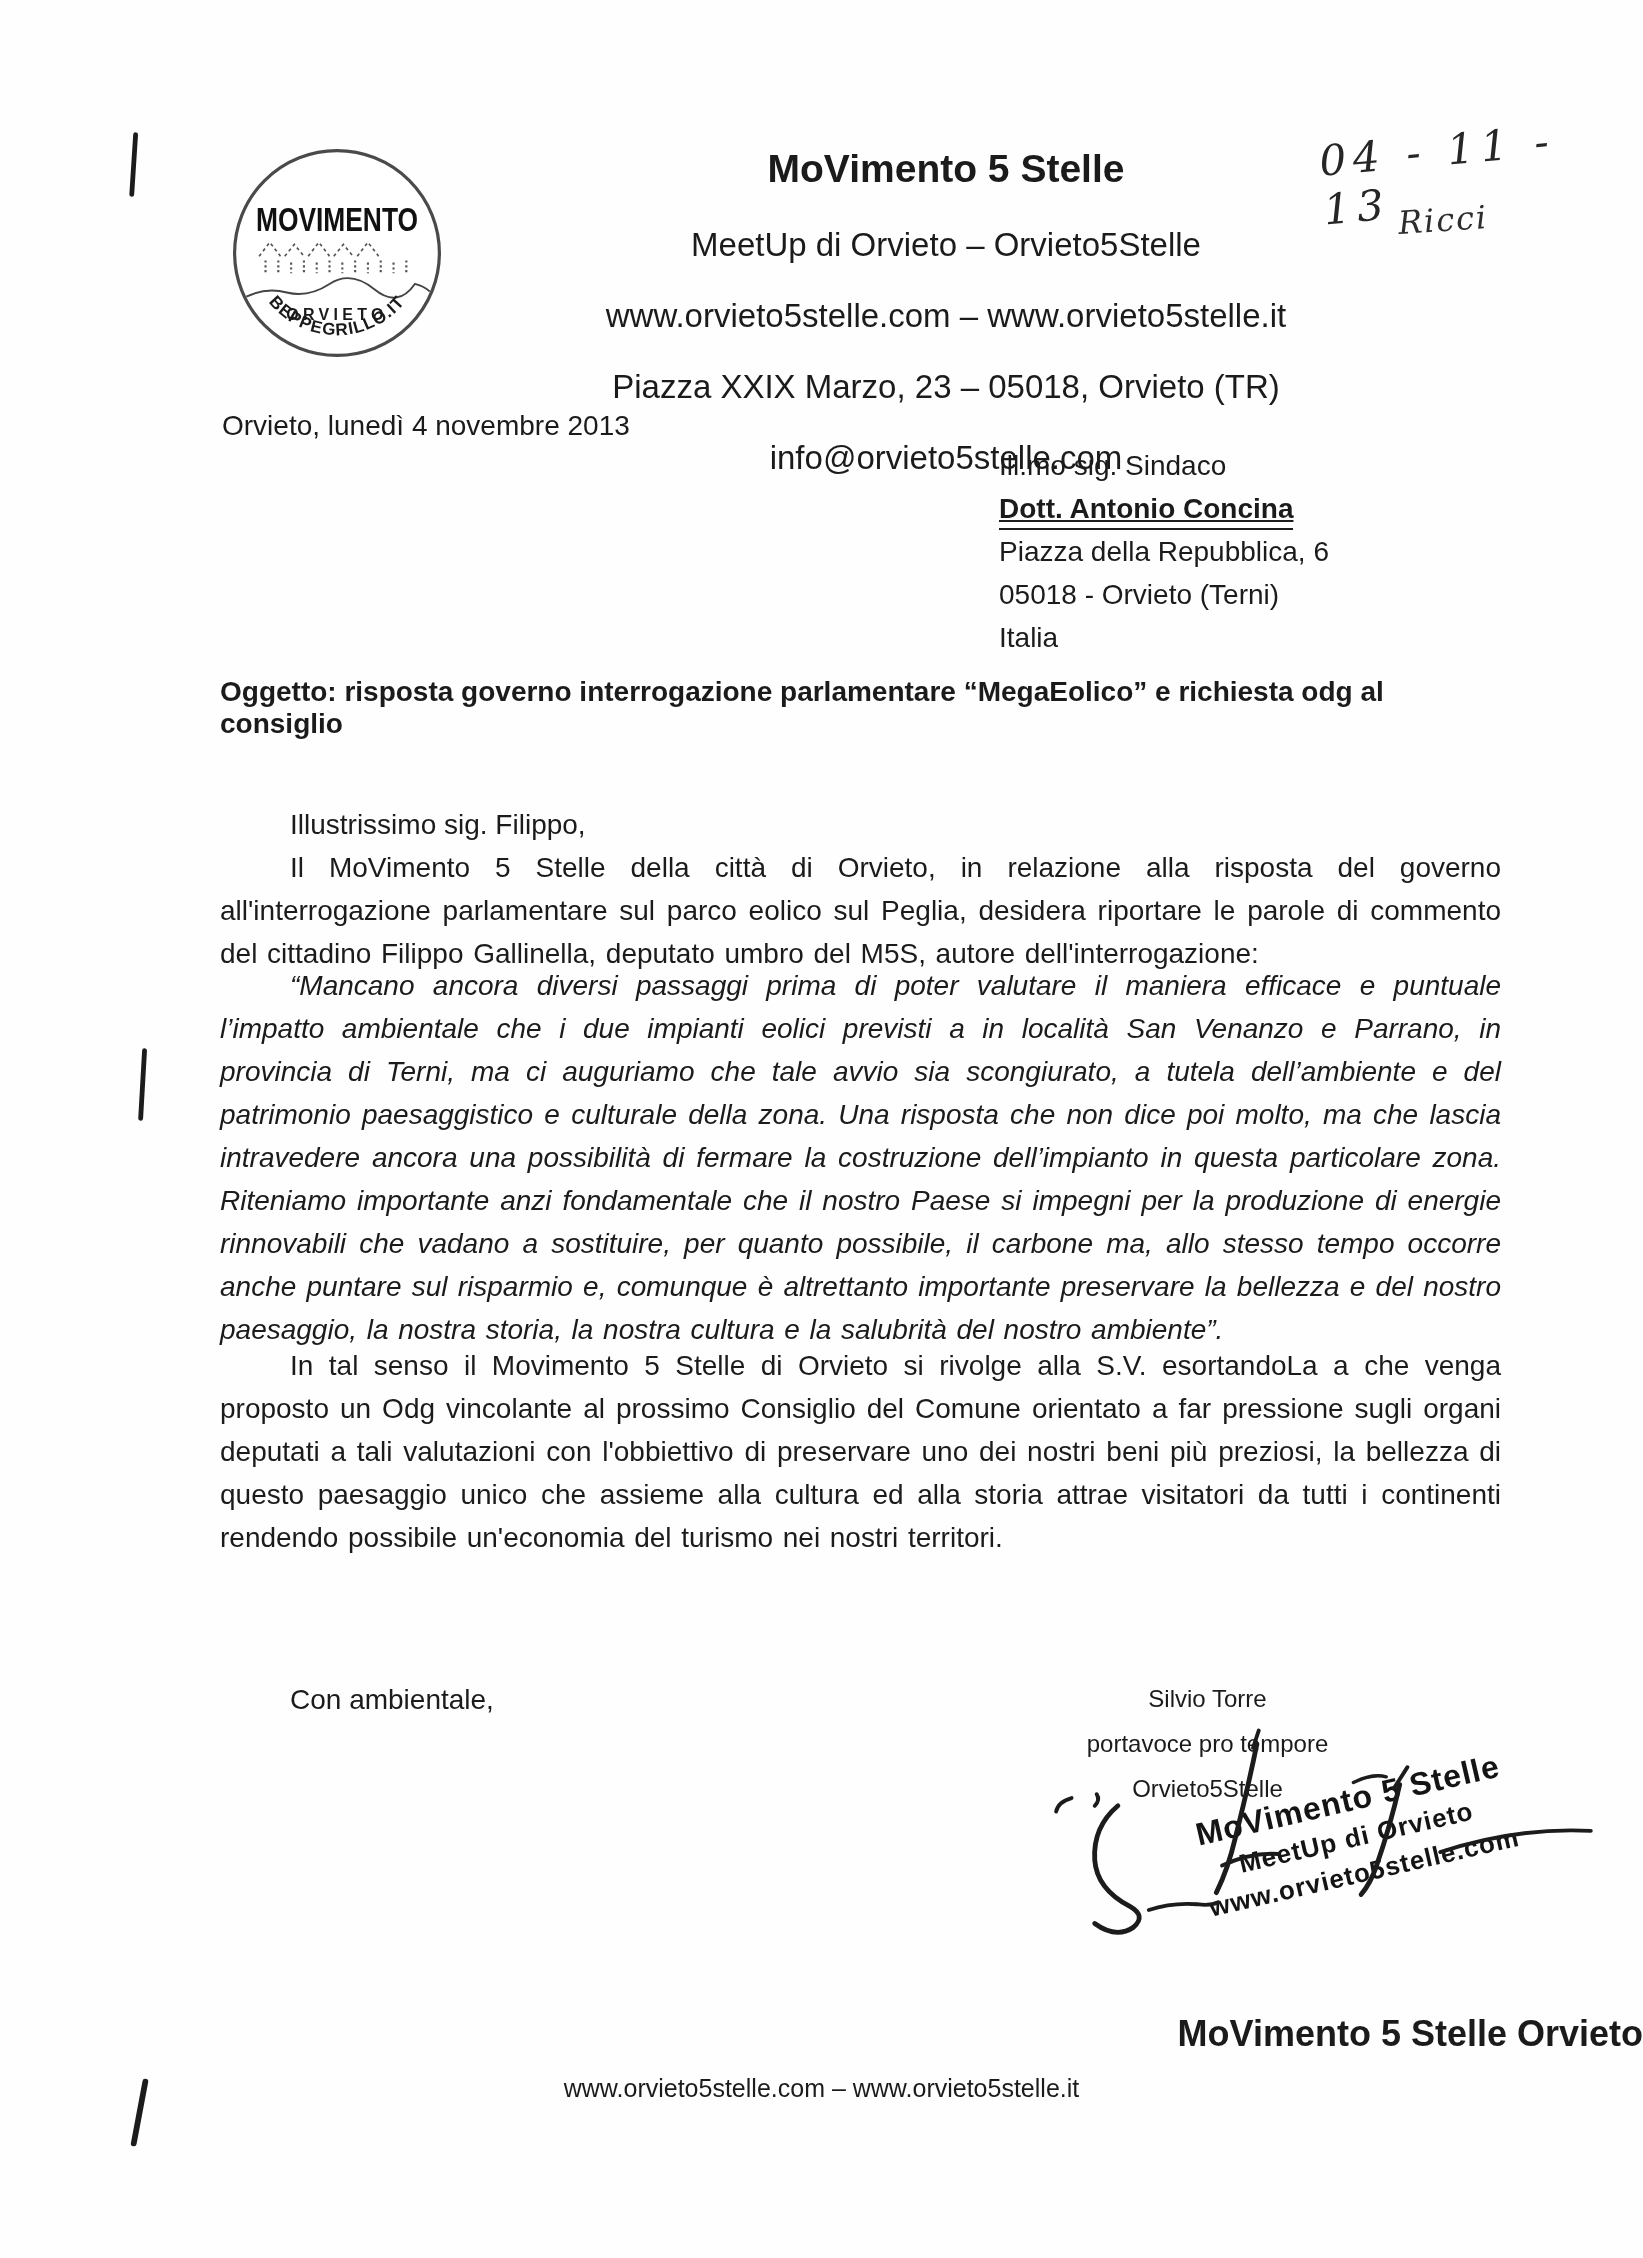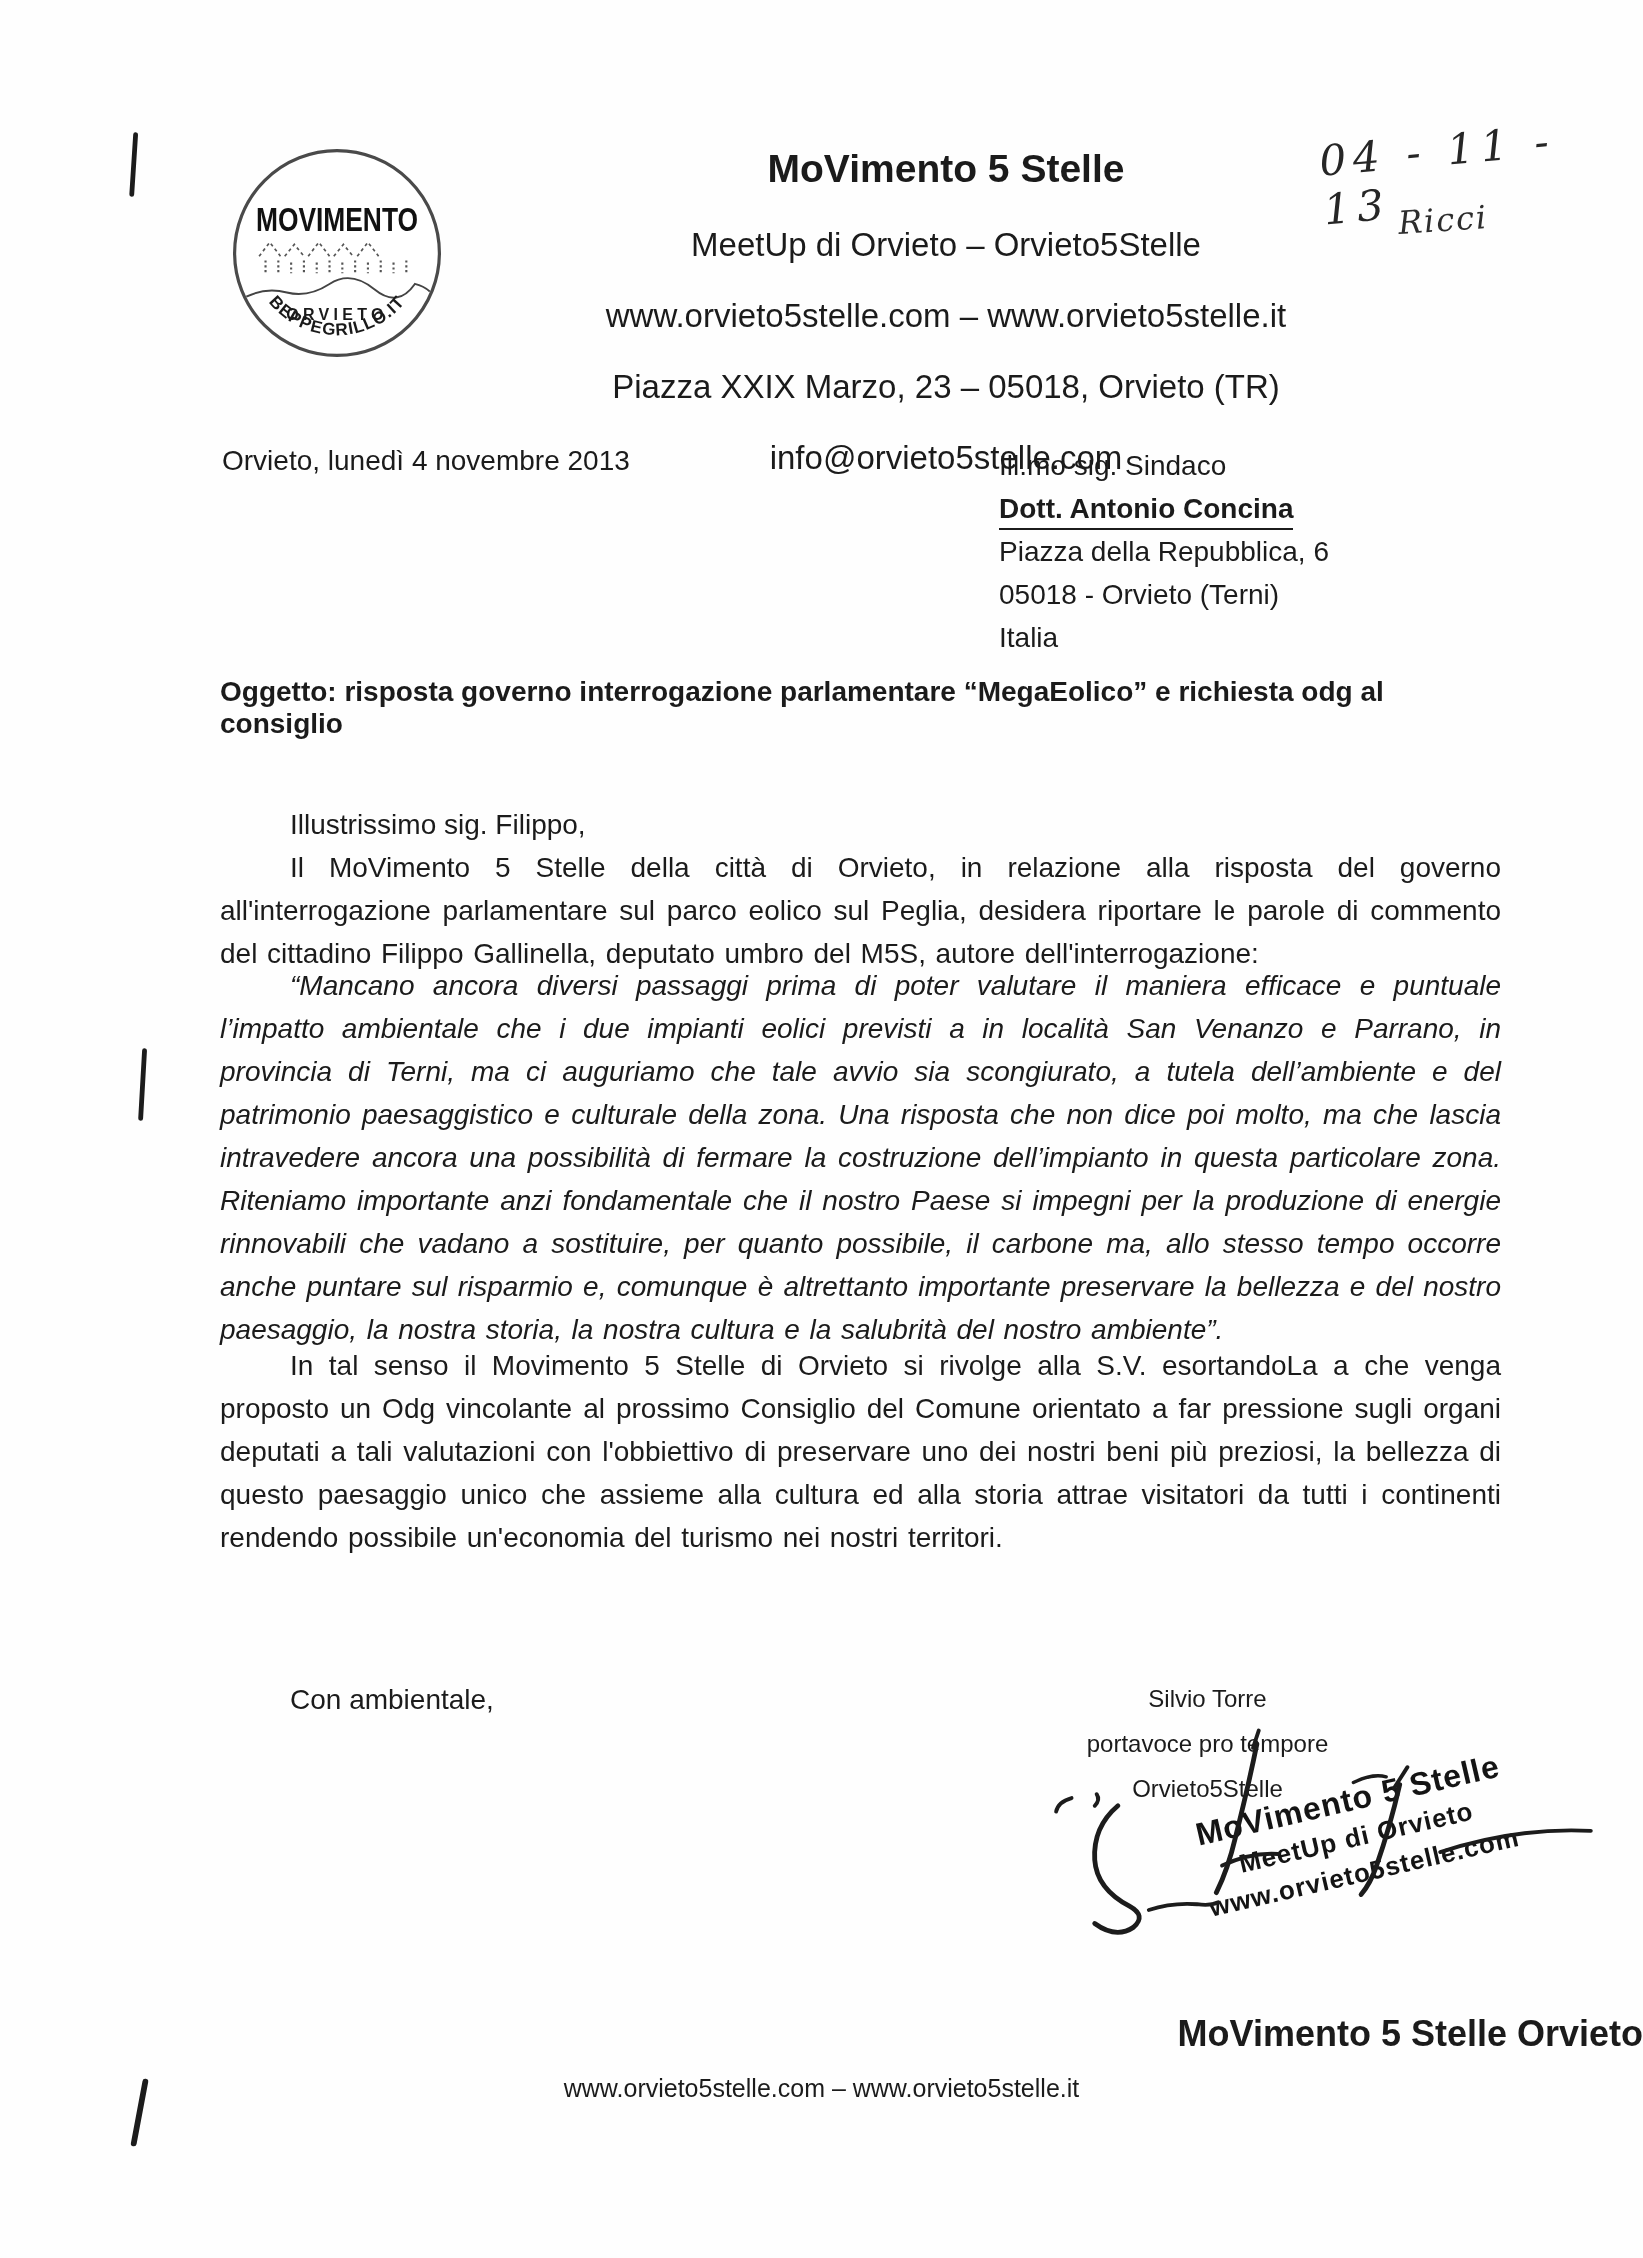--- a/index.html
+++ b/index.html
@@ -23,23 +23,23 @@
     font-style:italic;font-size:42px;letter-spacing:6.8px;color:#262626;
     transform:rotate(-5deg);
   }
   .hand-initials{
     position:absolute;left:1398px;top:201px;
     font-family:"DejaVu Serif",serif;
     font-style:italic;font-size:32px;letter-spacing:1.9px;color:#2d2d2d;
     transform:rotate(-4deg);
   }
   
-  .dateline{position:absolute;left:222px;top:410px;font-size:28px;margin-top:35px;}
+  .dateline{position:absolute;left:222px;top:410px;font-size:28px;}
   .recipient{position:absolute;left:999px;top:444px;font-size:28px;line-height:43px;}
-  .recipient .name{font-weight:bold;border-bottom:2.9px solid #1b1b1b;display:inline-block;line-height:39px;}
+  .recipient .name{font-weight:bold;border-bottom:2.9px solid #1b1b1b;display:inline-block;line-height:39px;text-decoration:underline;}
   .subject{position:absolute;left:220px;top:676px;width:1284px;font-size:28px;font-weight:bold;}
   .body-block{position:absolute;left:220px;width:1281px;font-size:28px;line-height:43px;}
   .blk-1{top:803px;}
   .blk-quote{top:964px;font-style:italic;}
   .blk-34{top:1344px;}
   .blk-closing{top:1678px;}
   .para{margin:0;text-align:justify;text-indent:70px;word-spacing:1.9px;}
   .line{margin:0;text-indent:70px;}
   .sig-block{position:absolute;left:966px;top:1676px;width:483px;text-align:center;
     font-size:24px;line-height:45px;}

